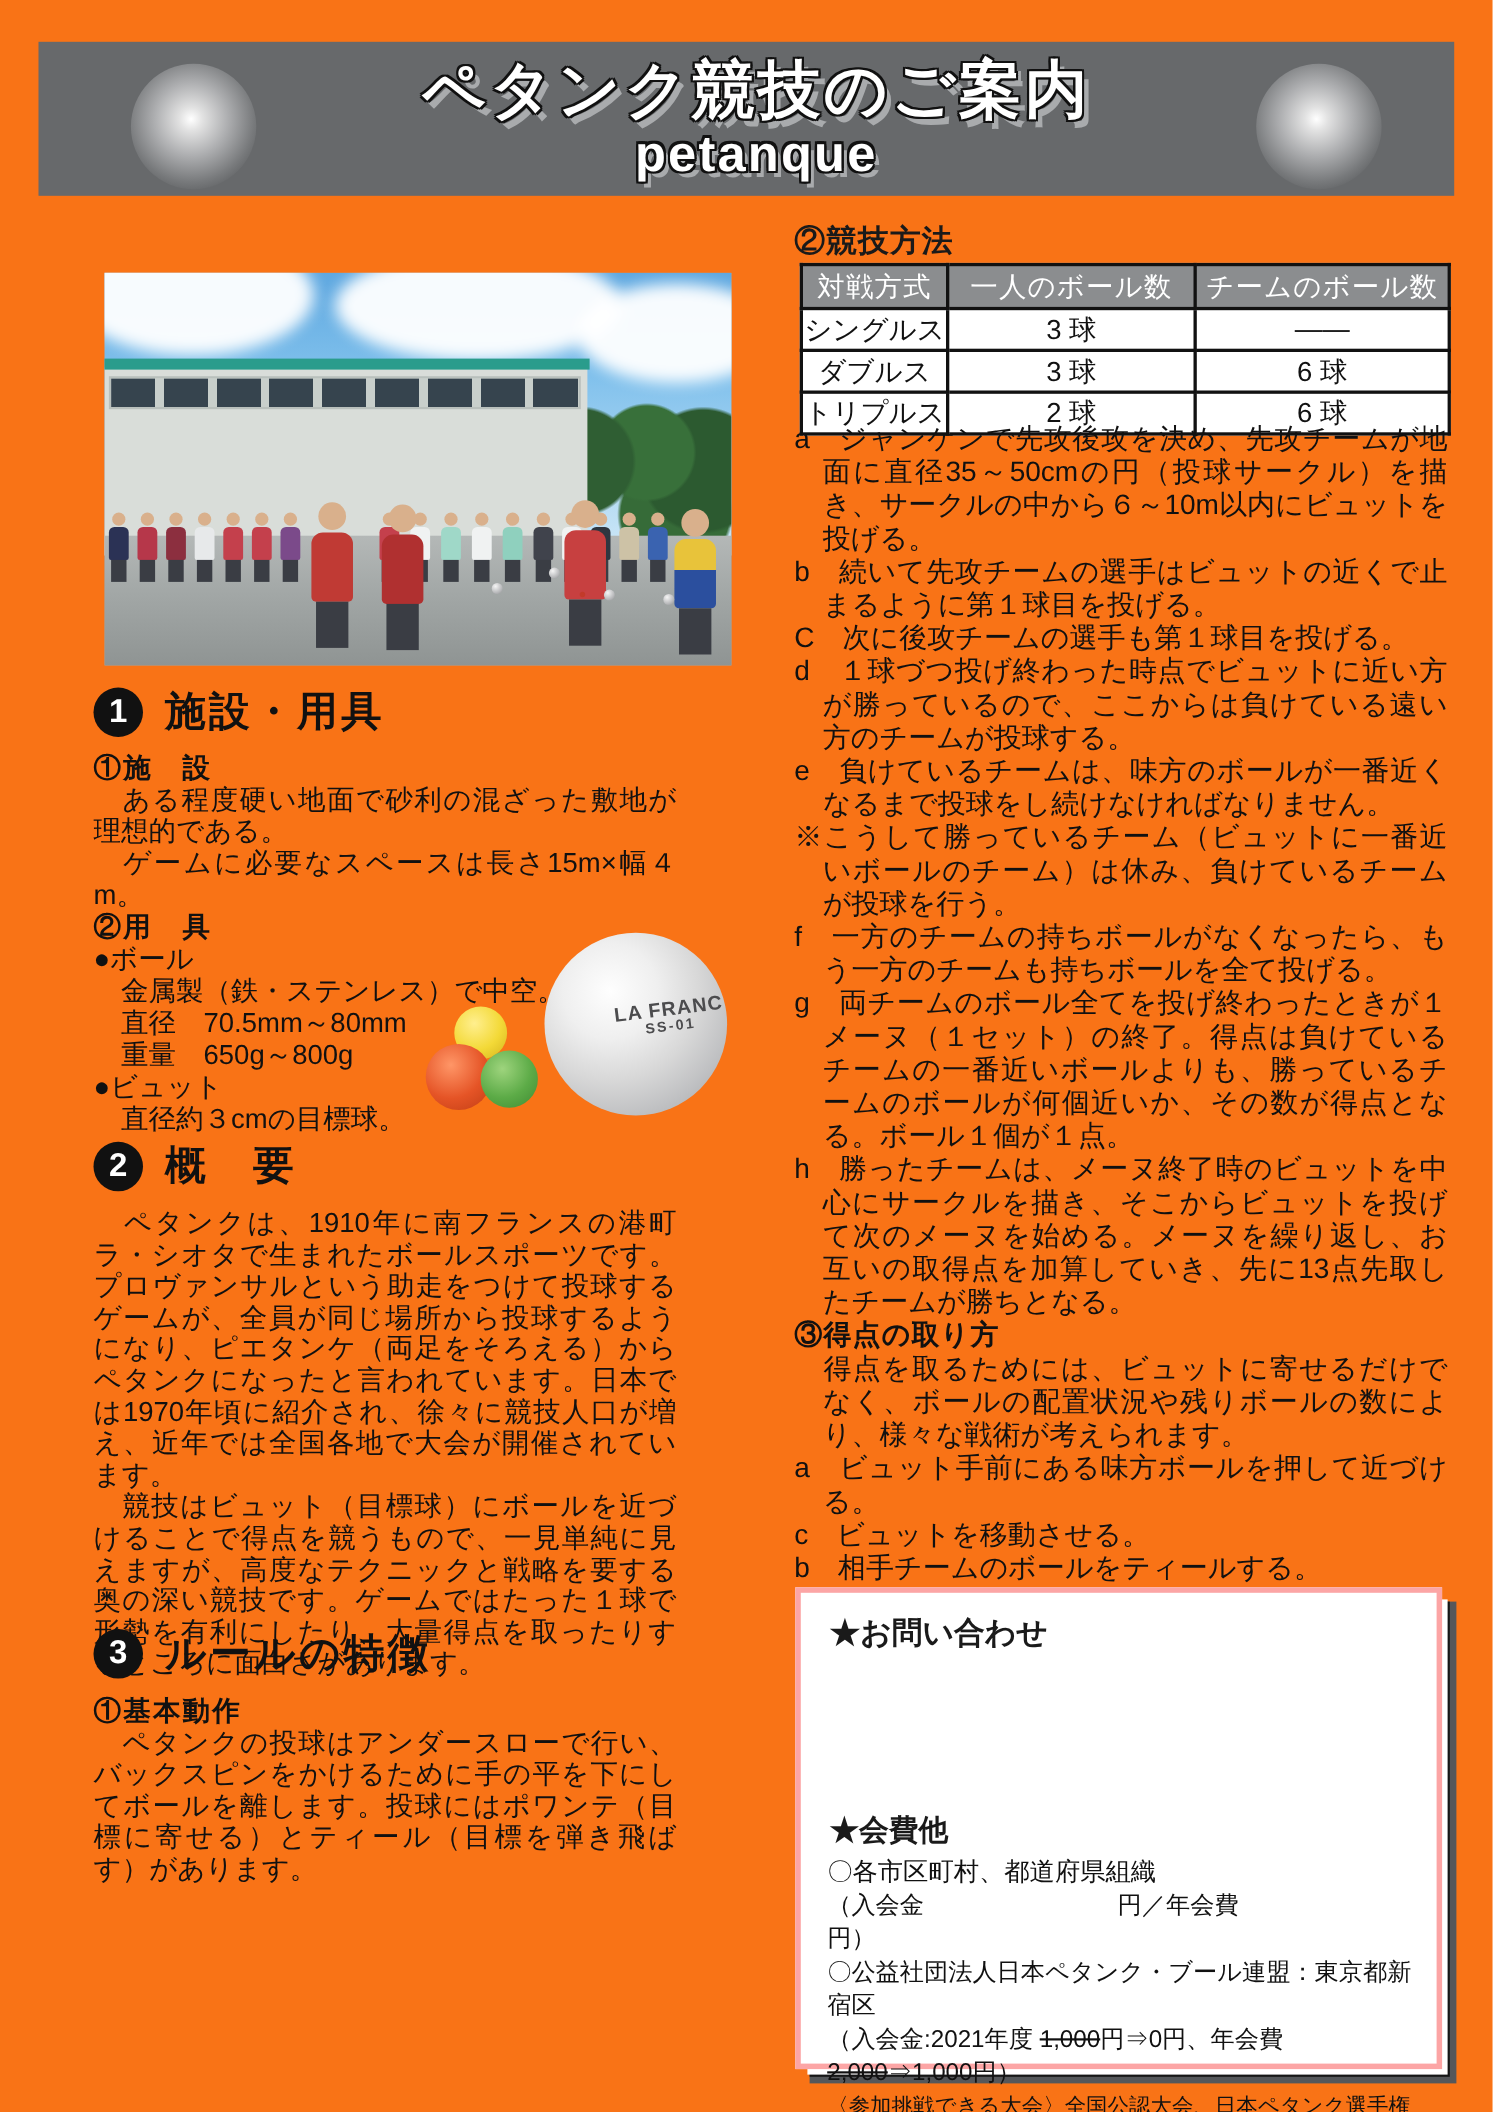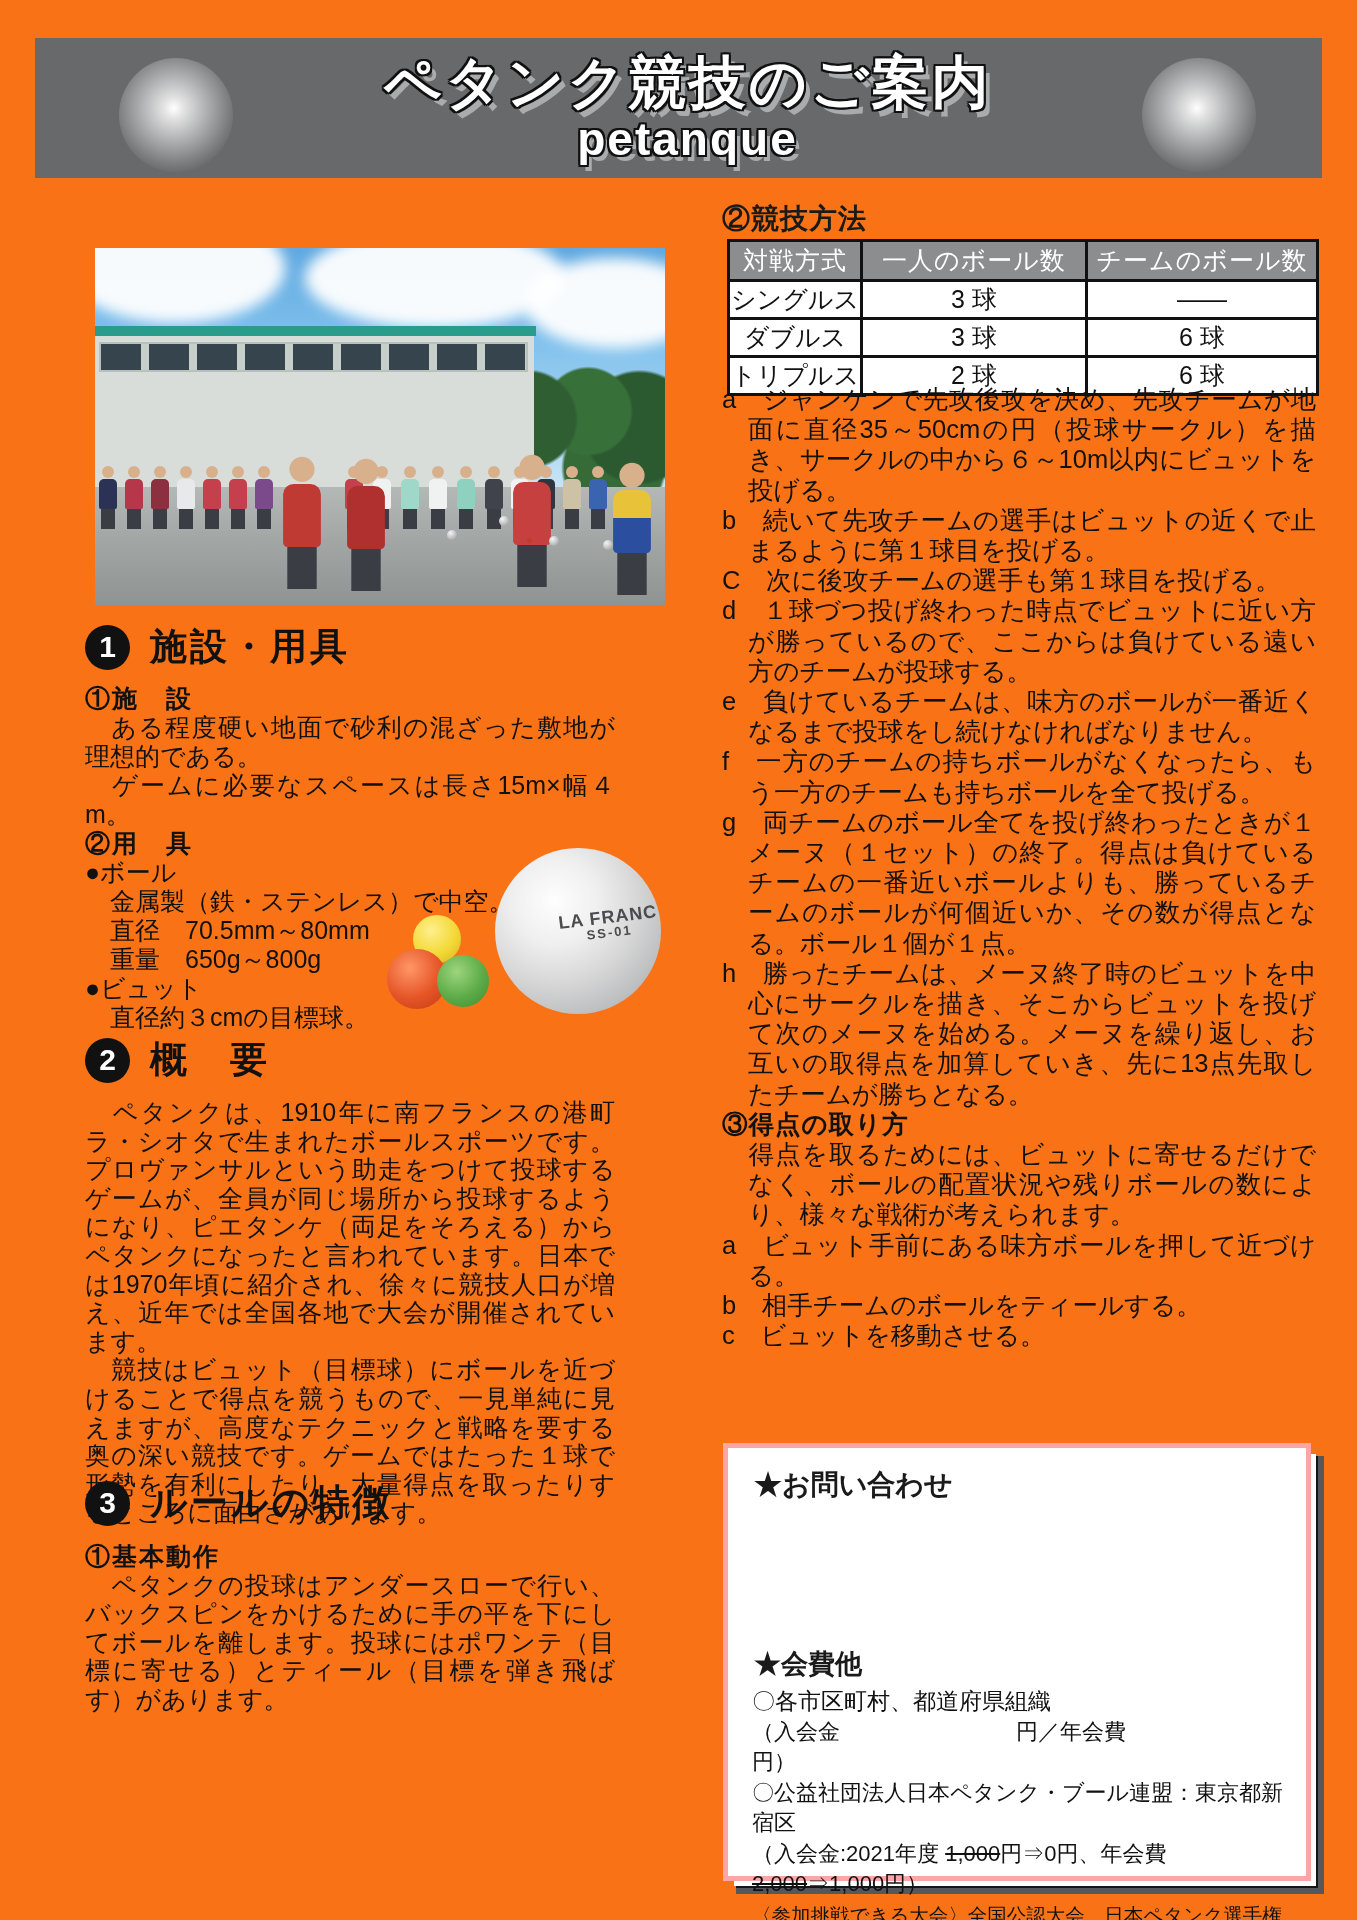--- a/index.html
+++ b/index.html
@@ -223,28 +223,29 @@
     </tr>
   </tbody>
     </table>
 
   <div class="rflow">
     <div class="rule">a　ジャンケンで先攻後攻を決め、先攻チームが地面に直径35～50cmの円（投球サークル）を描き、サークルの中から６～10m以内にビュットを投げる。</div>
     <div class="rule">b　続いて先攻チームの選手はビュットの近くで止まるように第１球目を投げる。</div>
     <div class="rule">C　次に後攻チームの選手も第１球目を投げる。</div>
     <div class="rule">d　１球づつ投げ終わった時点でビュットに近い方が勝っているので、ここからは負けている遠い方のチームが投球する。</div>
     <div class="rule">e　負けているチームは、味方のボールが一番近くなるまで投球をし続けなければなりません。</div>
+    <div class="rule">※こうして勝っているチーム（ビュットに一番近いボールのチーム）は休み、負けているチームが投球を行う。</div>
     <div class="rule">f　一方のチームの持ちボールがなくなったら、もう一方のチームも持ちボールを全て投げる。</div>
     <div class="rule">g　両チームのボール全てを投げ終わったときが１メーヌ（１セット）の終了。得点は負けているチームの一番近いボールよりも、勝っているチームのボールが何個近いか、その数が得点となる。ボール１個が１点。</div>
     <div class="rule">h　勝ったチームは、メーヌ終了時のビュットを中心にサークルを描き、そこからビュットを投げて次のメーヌを始める。メーヌを繰り返し、お互いの取得点を加算していき、先に13点先取したチームが勝ちとなる。</div>
     <div class="rs-title">③得点の取り方</div>
     <div class="rule">　得点を取るためには、ビュットに寄せるだけでなく、ボールの配置状況や残りボールの数により、様々な戦術が考えられます。</div>
     <div class="rule">a　ビュット手前にある味方ボールを押して近づける。</div>
+    <div class="rule">c　ビュットを移動させる。</div>
     <div class="rule">b　相手チームのボールをティールする。</div>
-    <div class="rule">c　ビュットを移動させる。</div>
   </div>
 
   <div class="contact-box">
     <div class="box-inq">★お問い合わせ</div>
     <div class="box-fees">★会費他</div>
     <div class="box-lines">
       <div>〇各市区町村、都道府県組織</div>
       <div class="bl-md">（入会金　　　　　　　　円／年会費　　　　　　　　円）</div>
       <div class="bl-md">〇公益社団法人日本ペタンク・ブール連盟：東京都新宿区</div>
       <div class="bl-md"><span>（入会金:2021年度 </span><span class="strike">1,000</span><span>円⇒0円、年会費 </span><span class="strike">2,000</span><span>⇒1,000円）</span></div>

